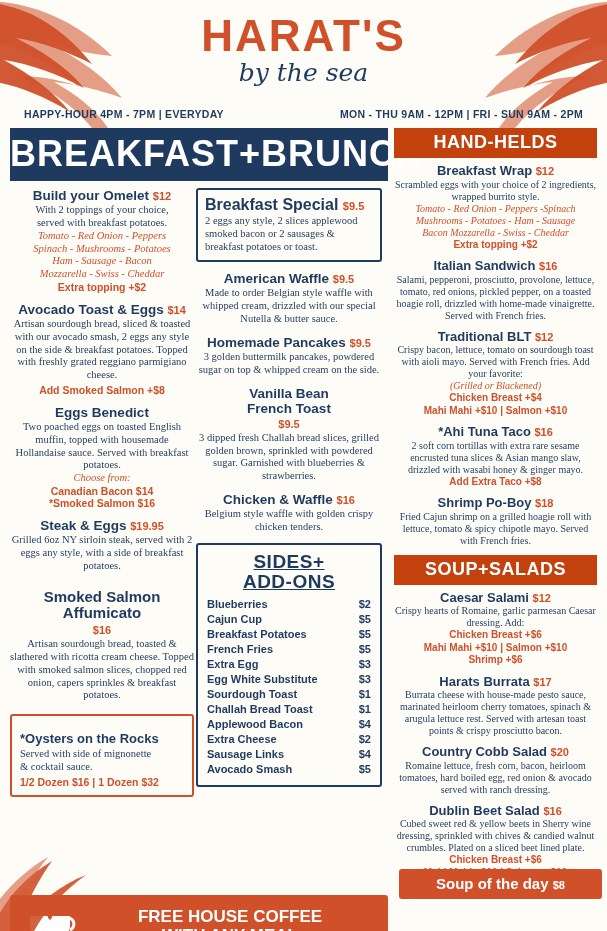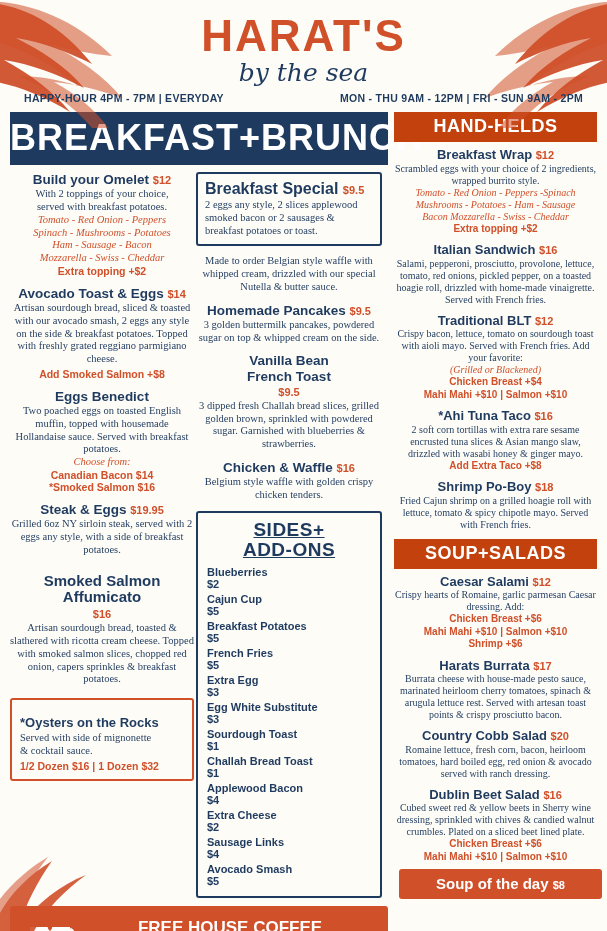--- a/index.html
+++ b/index.html
@@ -7,21 +7,21 @@
     width:607px;height:931px;
     background:#fdfcf7;
     font-family:"Liberation Serif", serif;
     color:#1f3a5f;
     overflow:hidden;
     position:relative;
   }
   .page{position:relative;width:607px;height:931px;}
 
   
-  .header{position:relative;height:112px;}
+  .header{position:relative;height:128px;}
   .leaf{position:absolute;color:#d0502a;}
   .leafL{left:-4px;top:0;width:150px;height:130px;}
   .leafR{right:-4px;top:0;width:150px;height:130px;}
   .brand{
     text-align:center;padding-top:14px;
   }
   .brand-main{
     font-family:"Liberation Sans", sans-serif;
     font-weight:bold;
     font-size:44px;
@@ -110,21 +110,20 @@
     font-family:"Liberation Sans", sans-serif;
     font-weight:bold;font-size:19px;text-align:center;line-height:1.05;
     letter-spacing:.5px;color:#1f3a5f;text-decoration:underline;
   }
   .side-row{
     display:flex;justify-content:space-between;
     font-family:"Liberation Sans", sans-serif;
     font-weight:bold;font-size:11px;
     color:#1f3a5f;
     padding:1.5px 0;
-    flex-direction:column;
   }
   .side-row .sp{color:#1f3a5f;}
 
   
   .ritem{text-align:center;margin-bottom:8px;}
   .rname{
     font-family:"Liberation Sans", sans-serif;font-weight:bold;font-size:13px;color:#1f3a5f;line-height:1.12;
   }
   .rname .pr{color:#d0502a;font-size:11px;}
   .rdesc{font-size:10px;line-height:1.2;}
@@ -243,20 +242,21 @@
         </div>
 
         <div class="colB">
 
           <div class="boxed">
             <div class="iname" style="font-size:16px"><span>Breakfast Special</span> <span class="pr">$9.5</span></div>
             <div class="idesc">2 eggs any style, 2 slices applewood smoked bacon or 2 sausages &amp; breakfast potatoes or toast.</div>
           </div>
 
           <div class="item">
+            <div class="iname"><span>American Waffle</span> <span class="pr">$9.5</span></div>
             <div class="idesc">Made to order Belgian style waffle with whipped cream, drizzled with our special Nutella &amp; butter sauce.</div>
           </div>
 
           <div class="item">
             <div class="iname"><span>Homemade Pancakes</span> <span class="pr">$9.5</span></div>
             <div class="idesc">3 golden buttermilk pancakes, powdered sugar on top &amp; whipped cream on the side.</div>
           </div>
 
           <div class="item">
             <div class="iname" style="white-space:pre-line">Vanilla Bean

